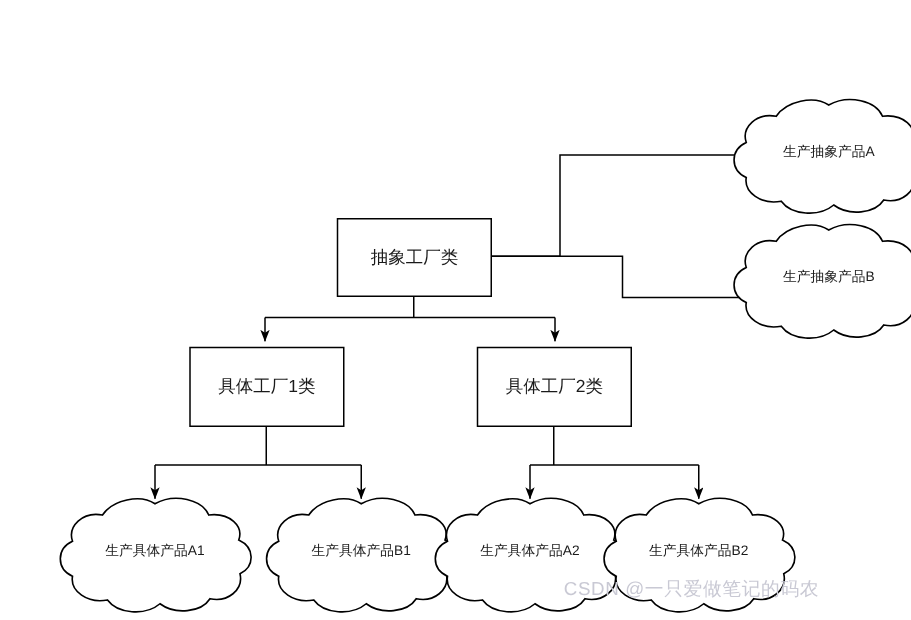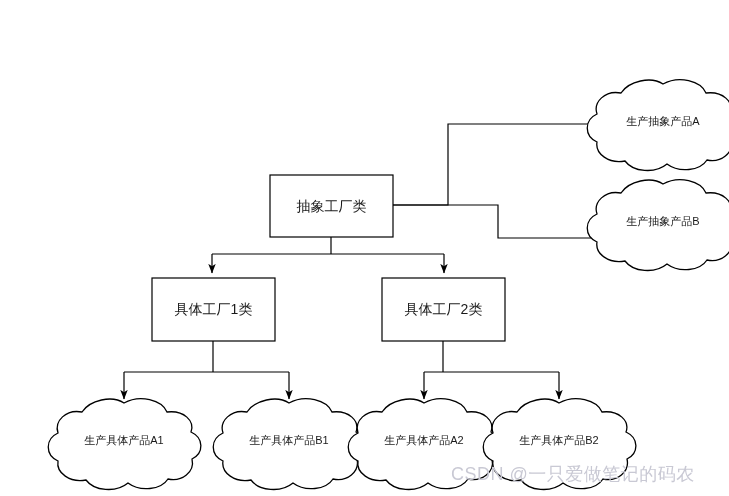--- a/index.html
+++ b/index.html
@@ -47,21 +47,21 @@
   }
   .conn {
     stroke: #000000;
     stroke-width: 1.2;
     fill: none;
   }
   .watermark {
     position: absolute;
     left: 451px;
     top: 462px;
-    font-size: 18px;
+    font-size: 15px;
     color: #c9c9d4;
     white-space: nowrap;
     font-family: "Liberation Sans", "DejaVu Sans", sans-serif;
     letter-spacing: 0.5px;
   }
 </style>
 </head>
 <body>
 
 <svg id="canvas" viewBox="0 0 729 496">

